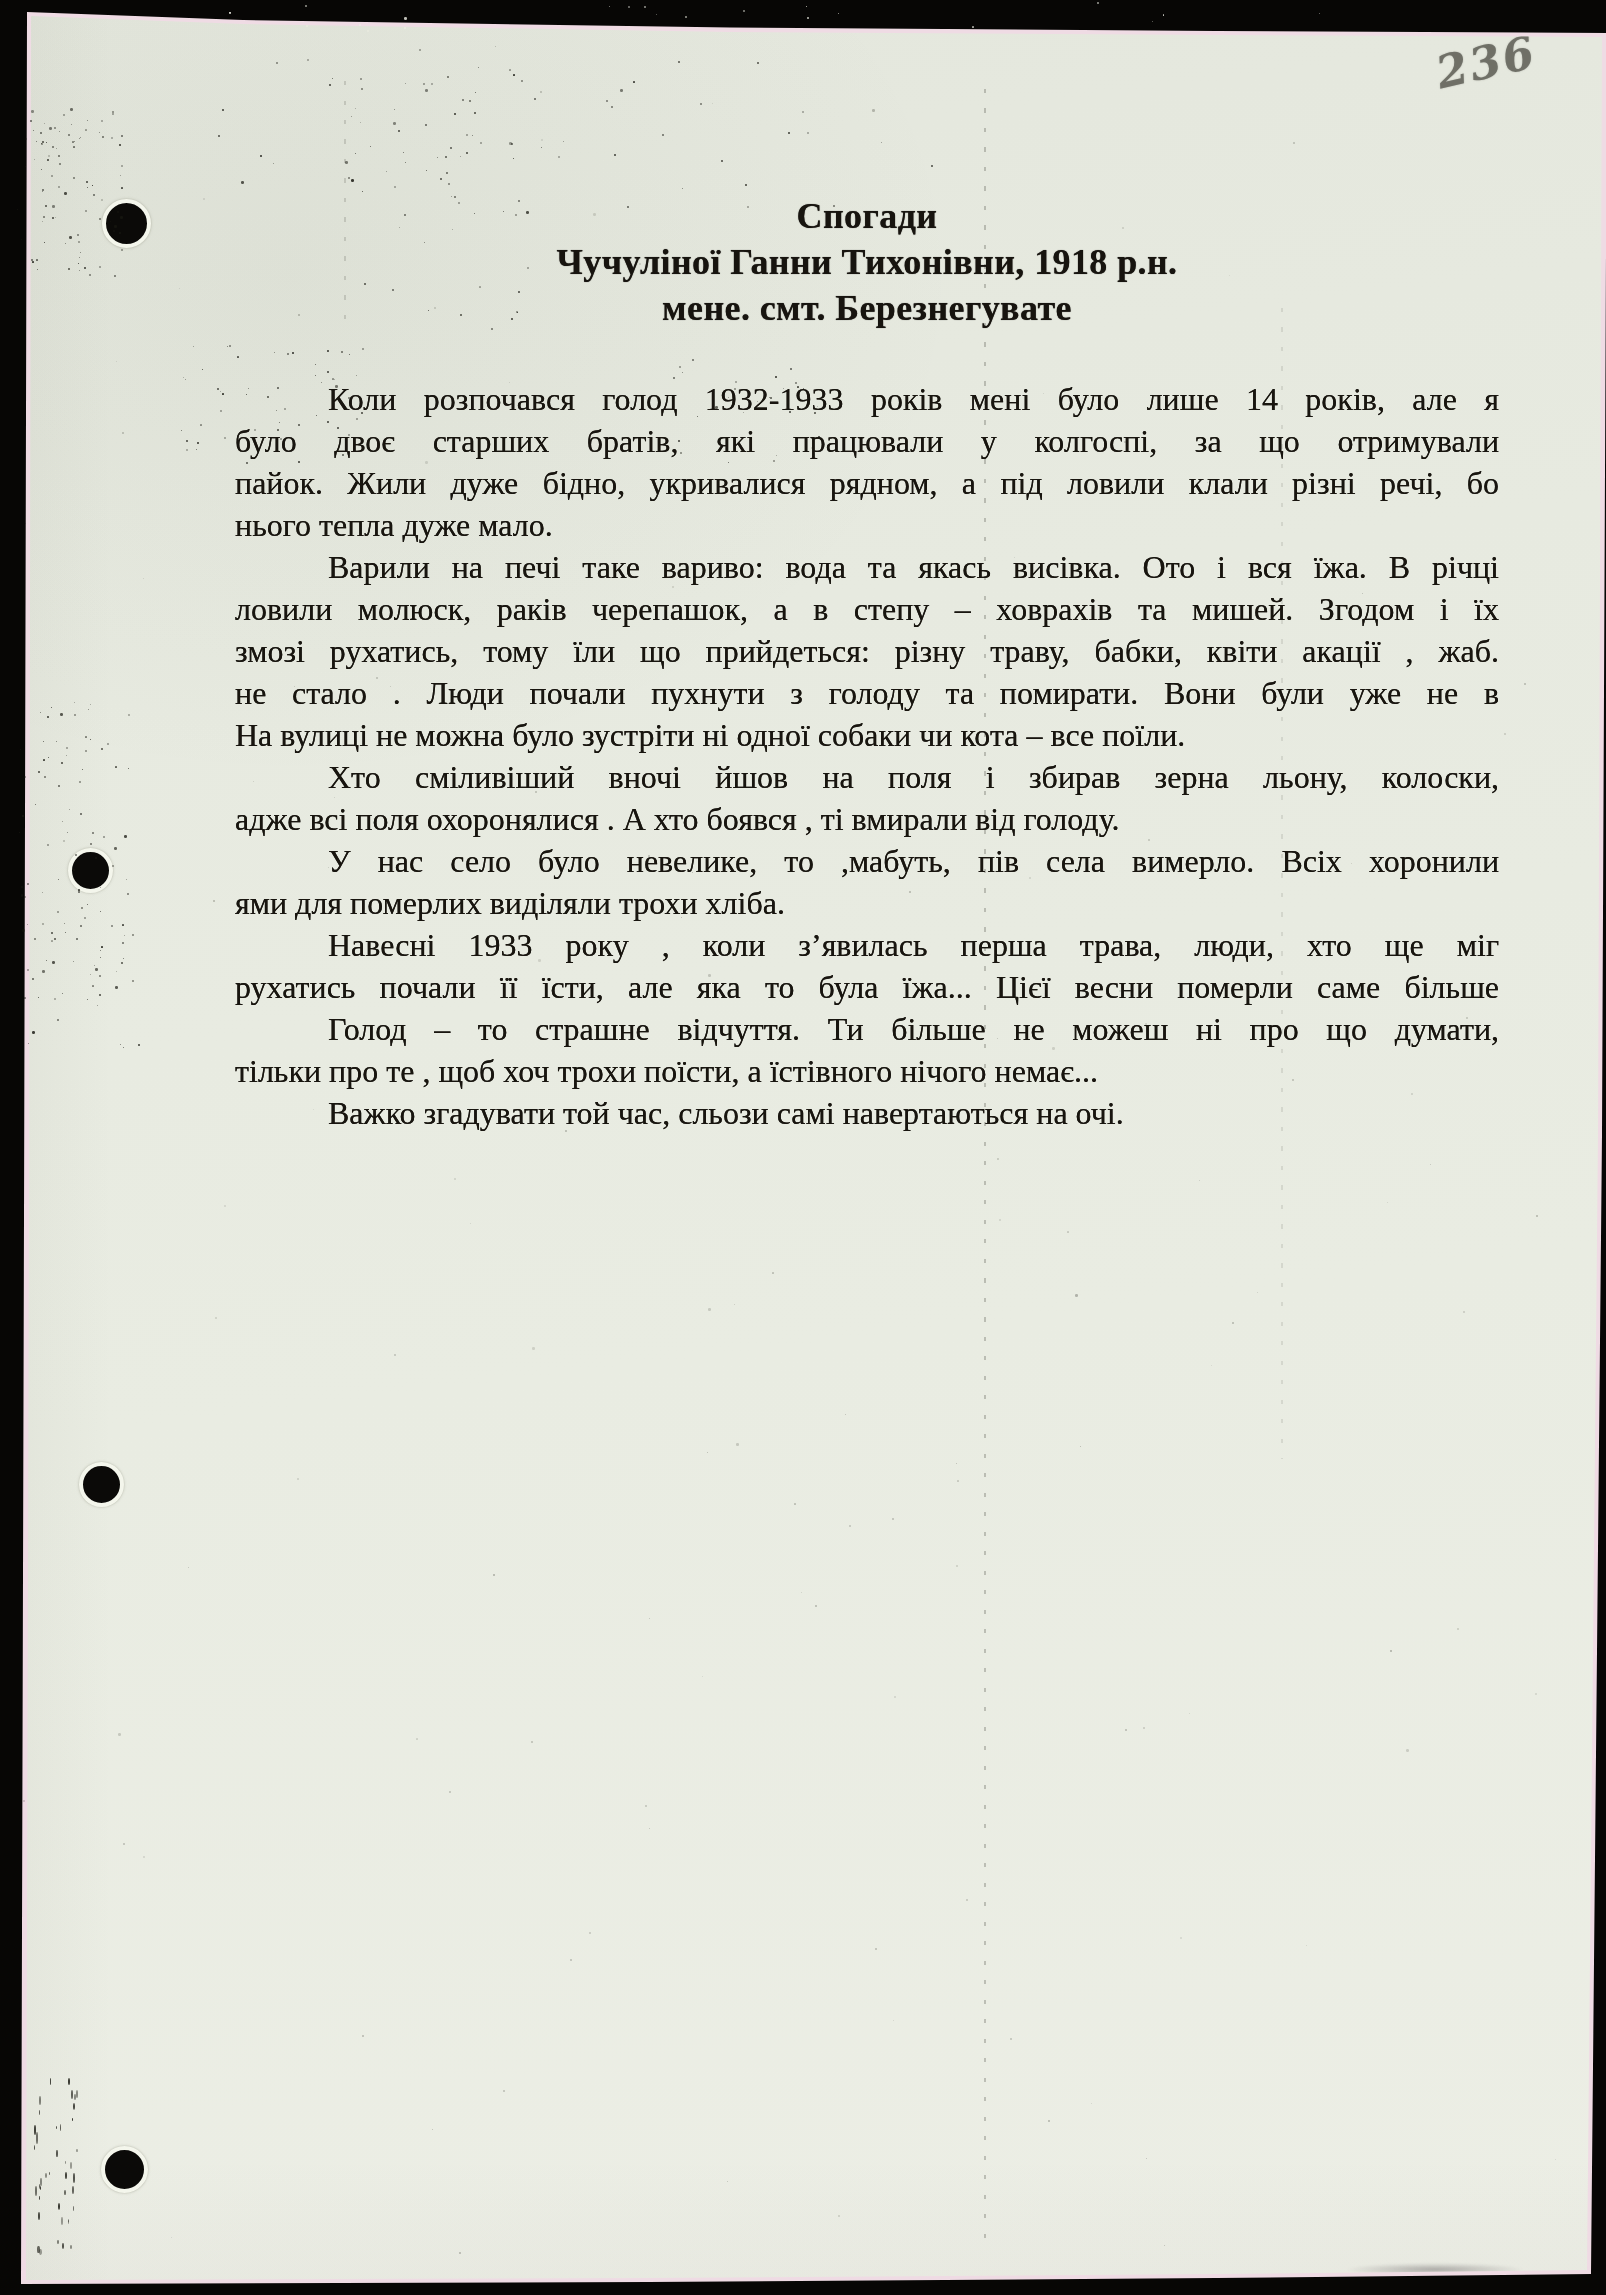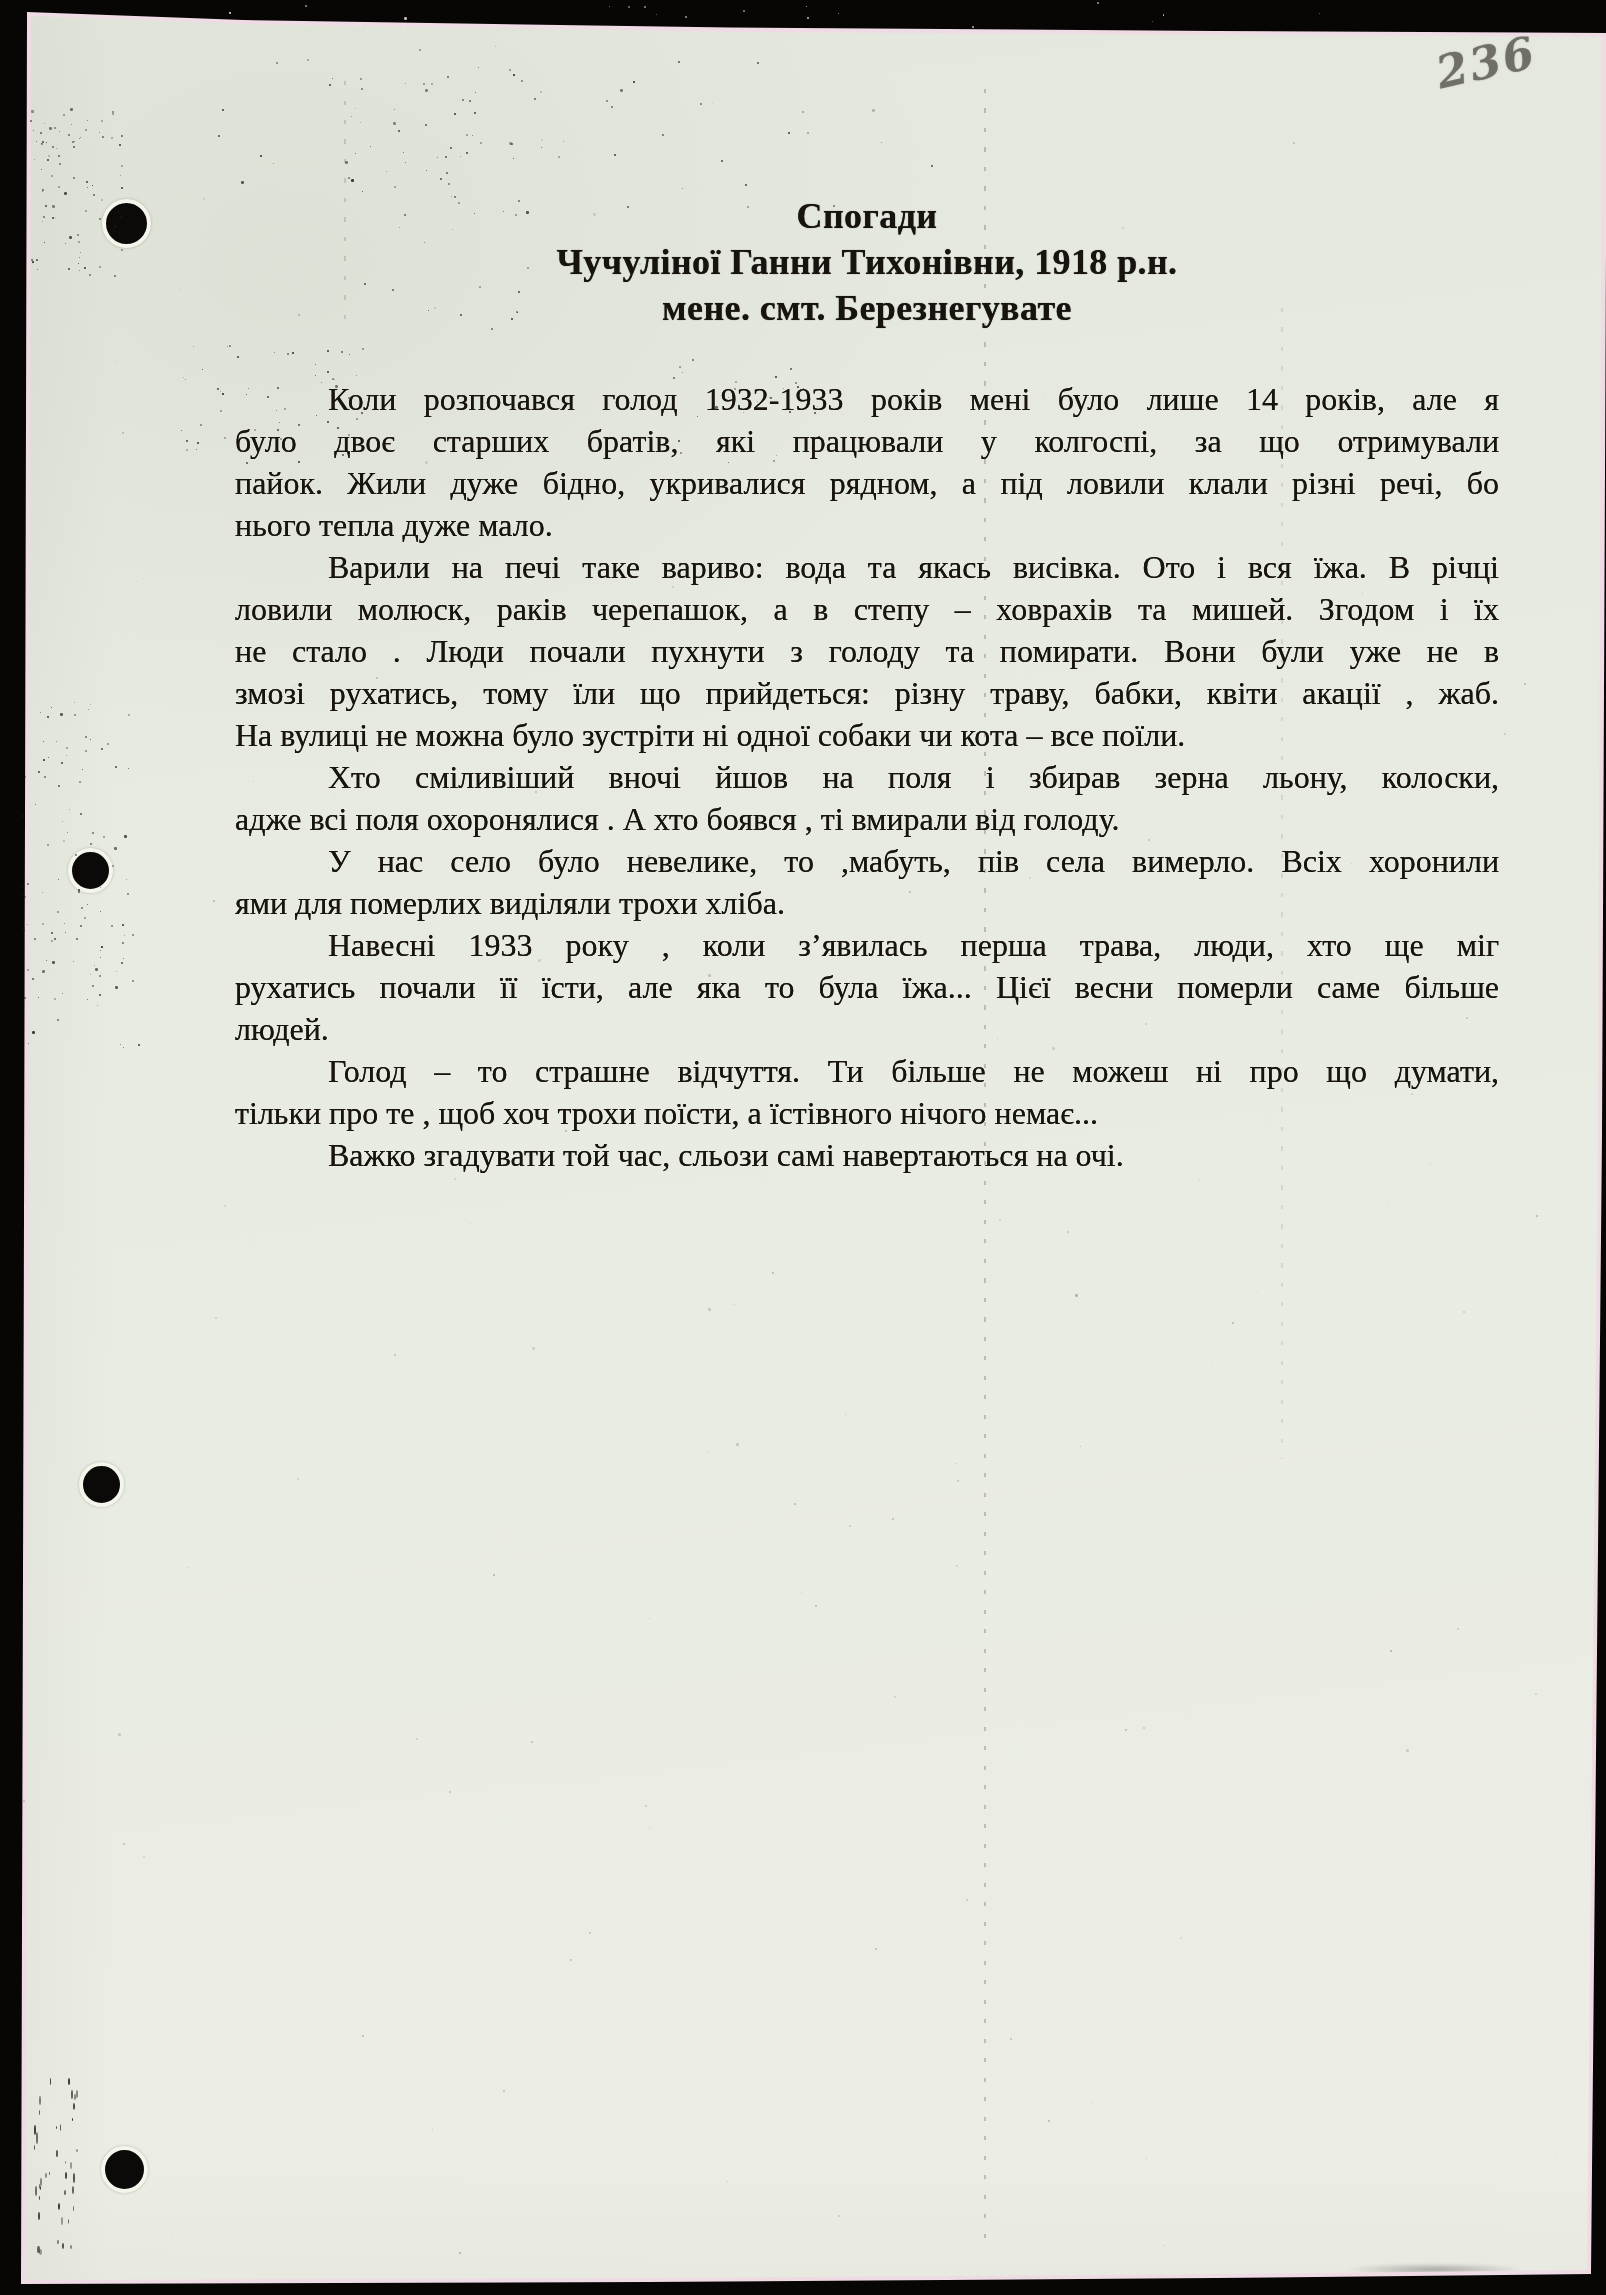--- a/index.html
+++ b/index.html
@@ -117,30 +117,29 @@
       <div>мене. смт. Березнегувате</div>
     </div>
 
     <div class="body-block" id="body-block">
         <div class="tline indent">Коли розпочався голод 1932-1933 років мені було лише 14 років, але я</div>
         <div class="tline">було двоє старших братів, які працювали у колгоспі, за що отримували</div>
         <div class="tline">пайок. Жили дуже бідно, укривалися рядном, а під ловили клали різні речі, бо</div>
         <div class="tline last">нього тепла дуже мало.</div>
         <div class="tline indent">Варили на печі таке вариво: вода та якась висівка. Ото і вся їжа. В річці</div>
         <div class="tline">ловили молюск, раків черепашок, а в степу – ховрахів та мишей. Згодом і їх</div>
+        <div class="tline">змозі рухатись, тому їли що прийдеться: різну траву, бабки, квіти акації , жаб.</div>
         <div class="tline">не стало . Люди почали пухнути з голоду та помирати. Вони були уже не в</div>
-        <div class="tline">змозі рухатись, тому їли що прийдеться: різну траву, бабки, квіти акації , жаб.</div>
         <div class="tline last">На вулиці не можна було зустріти ні одної собаки чи кота – все поїли.</div>
         <div class="tline indent">Хто сміливіший вночі йшов на поля і збирав зерна льону, колоски,</div>
         <div class="tline last">адже всі поля охоронялися . А хто боявся , ті вмирали  від голоду.</div>
         <div class="tline indent">У нас село було невелике, то ,мабуть, пів села вимерло. Всіх хоронили</div>
         <div class="tline last">ями для померлих виділяли трохи хліба.</div>
         <div class="tline indent">Навесні 1933 року , коли з’явилась перша трава, люди, хто ще міг</div>
         <div class="tline">рухатись почали її їсти, але яка то була їжа... Цієї весни померли саме більше</div>
-        <div class="tline last">людей.</div>
         <div class="tline indent">Голод – то страшне відчуття. Ти більше не можеш ні про що думати,</div>
         <div class="tline last">тільки про те , щоб хоч трохи поїсти, а їстівного нічого немає...</div>
         <div class="tline indent last">Важко згадувати той час, сльози самі навертаються на очі.</div>
       </div>
 
     <div class="smudge-bottom"></div>
   </div>
 
   <div class="hole h1"></div>
   <div class="hole h2"></div>

